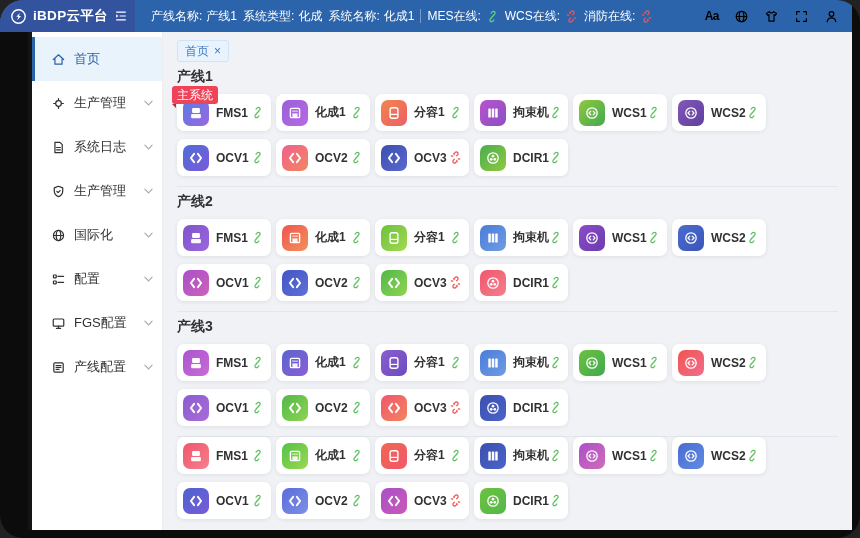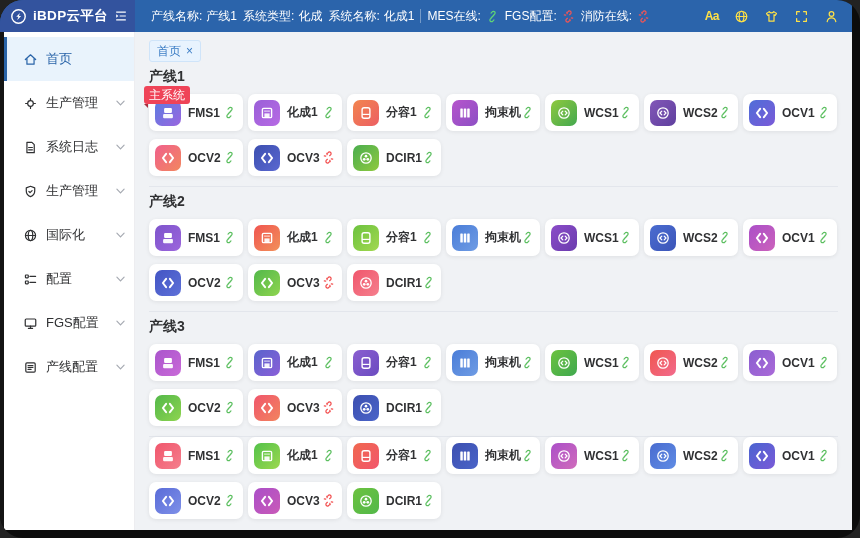--- a/index.html
+++ b/index.html
@@ -16,26 +16,26 @@
   .collapse{cursor:pointer;display:flex;align-items:center;}
   .collapse svg{width:14px;height:14px}
   .hdr-mid{display:flex;align-items:center;gap:6px;padding-left:16px;font-size:12px;}
   .info-item{display:flex;gap:4px;white-space:nowrap;}
   .hdr-sep{width:1px;height:14px;background:rgba(255,255,255,.35);}
   .status-item{display:flex;align-items:center;gap:5px;white-space:nowrap;}
   .status-ic{width:13px;height:13px;display:inline-flex;}
   .status-ic svg{width:13px;height:13px}
   .st-online{color:#5fd675}.st-offline{color:#f25555}
   .hdr-right{margin-left:auto;display:flex;align-items:center;gap:15px;padding-right:13px;}
-  .tool{cursor:pointer;display:flex;align-items:center;font-size:12px;color:#fde047;}
+  .tool{cursor:pointer;display:flex;align-items:center;font-size:12px;color:#000000;}
   .tool svg{width:15px;height:15px}
   .tool.aa{font-weight:bold;letter-spacing:-.5px}
 
   
-  .body-row{flex:1;display:flex;min-height:0;}
+  .body-row{flex:1;display:flex;min-height:0;padding-left:28px;}
   .edge-strip{width:4px;flex:0 0 4px;background:#141414;}
   .sidebar{width:131px;flex:0 0 131px;background:#fff;border-right:1px solid #ededf0;
            padding-top:5px;box-sizing:border-box;}
   .side-item{height:44px;display:flex;align-items:center;gap:8px;padding:0 9px 0 16px;
              font-size:13px;color:#303133;cursor:pointer;border-left:3px solid transparent;box-sizing:border-box;}
   .side-item.active{background:#e9f3fc;border-left-color:#2a64a8;color:#2a64a8;}
   .side-ic{width:15px;height:15px;display:inline-flex;flex:0 0 15px;}
   .side-ic svg{width:15px;height:15px}
   .side-label{white-space:nowrap;flex:1;}
   .chev{margin-left:auto;display:inline-flex;}
@@ -103,21 +103,21 @@
           <span class="hdr-sep"></span>
           <span class="status-item">
     <span class="s-label">MES在线:</span>
     <span class="status-ic st-online">
               <svg viewBox="0 0 16 16">
                 <path d="M7 9.4 5.6 10.8a2 2 0 1 0 2.8 2.8l1.4-1.4M9 6.6l1.4-1.4a2 2 0 1 0-2.8-2.8L6.2 3.8M6.4 9.6l3.2-3.2" stroke="currentColor" stroke-width="1.5" fill="none" stroke-linecap="round"></path>
               </svg>
             </span>
   </span>
           <span class="status-item">
-    <span class="s-label">FGS配置:</span>
+    <span class="s-label">WCS在线:</span>
     <span class="status-ic st-offline">
               <svg viewBox="0 0 16 16">
                 <path d="M6.6 10.2l-1 1a2 2 0 1 0 2.8 2.8l1-1M9.4 5.8l1-1a2 2 0 1 0-2.8-2.8l-1 1M4.6 6.4 2.8 5.9M6.4 4.6 5.9 2.8M11.4 9.6l1.8.5M9.6 11.4l.5 1.8" stroke="currentColor" stroke-width="1.5" fill="none" stroke-linecap="round"></path>
               </svg>
             </span>
   </span>
           <span class="status-item">
     <span class="s-label">消防在线:</span>
     <span class="status-ic st-offline">
               <svg viewBox="0 0 16 16">

